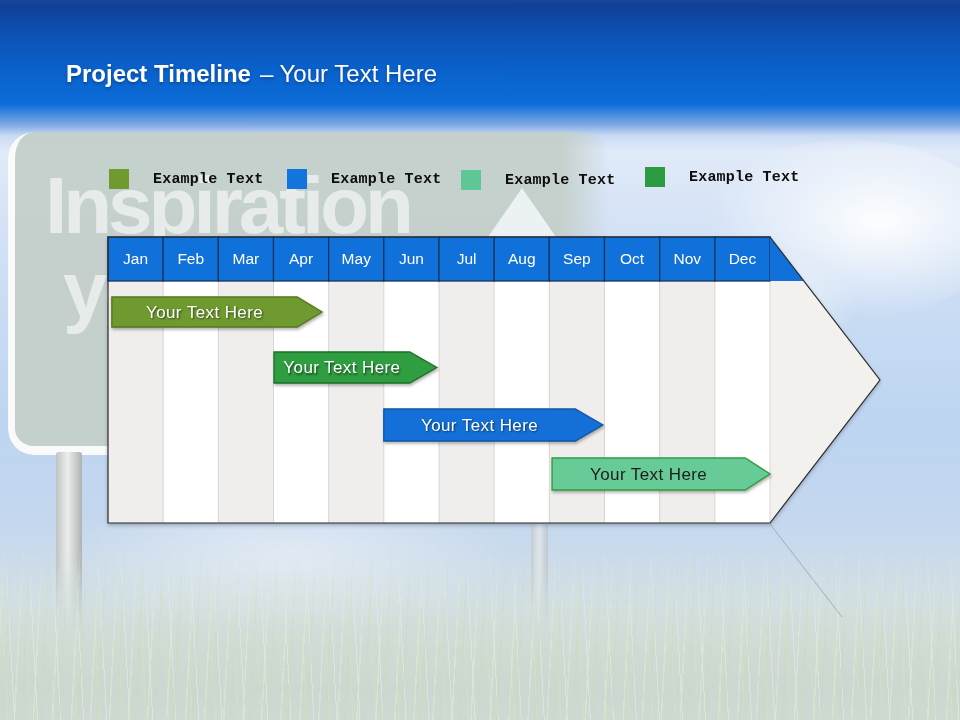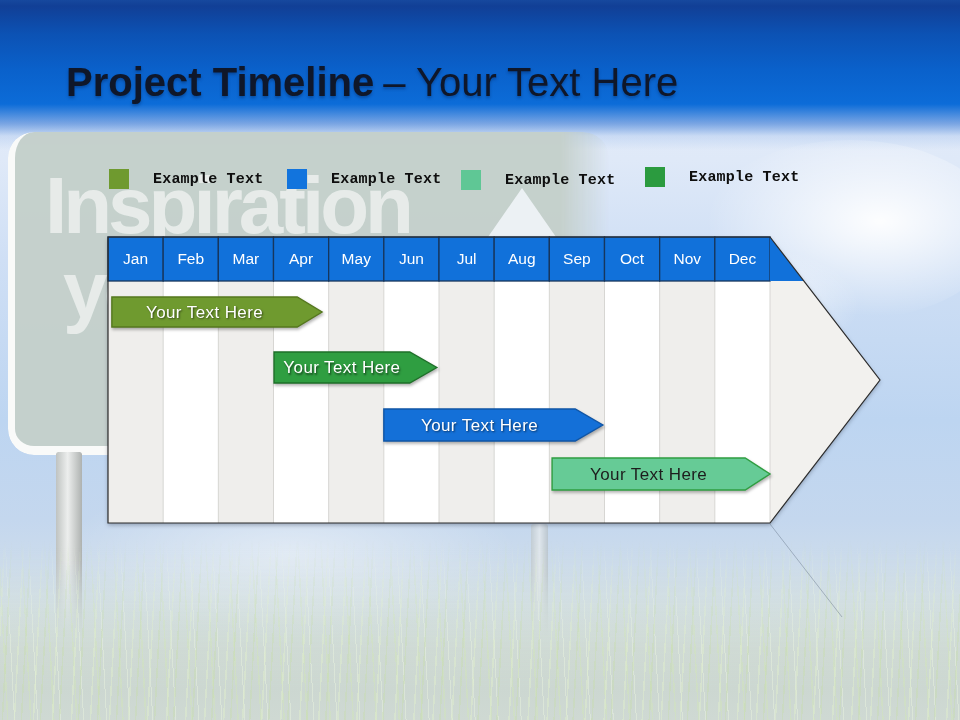--- a/index.html
+++ b/index.html
@@ -45,21 +45,21 @@
   .grass{position:absolute;left:0;top:540px;width:960px;height:180px;
     background:
      repeating-linear-gradient(93deg,rgba(255,255,255,0) 0 4px,rgba(222,236,205,.55) 4px 5.5px,
        rgba(255,255,255,0) 5.5px 11px,rgba(198,220,170,.4) 11px 12.5px,rgba(255,255,255,0) 12.5px 19px),
      repeating-linear-gradient(87deg,rgba(255,255,255,0) 0 7px,rgba(209,228,186,.5) 7px 8.5px,
        rgba(255,255,255,0) 8.5px 14px,rgba(232,242,222,.5) 14px 15px,rgba(255,255,255,0) 15px 23px),
      linear-gradient(180deg,rgba(210,222,213,0) 0%,rgba(208,220,210,.55) 40%,#ccd7d1 82%,#cfd9d3 100%);
     -webkit-mask-image:linear-gradient(180deg,transparent 0,rgba(0,0,0,.55) 45px,#000 110px);
     mask-image:linear-gradient(180deg,transparent 0,rgba(0,0,0,.55) 45px,#000 110px);}
   
-  .page-title{position:absolute;left:66px;top:60px;font-size:40px;color:#0f172a;
+  .page-title{position:absolute;left:66px;top:60px;font-size:24px;color:#ffffff;
     text-shadow:0 2px 3px rgba(0,25,70,.35);white-space:nowrap;}
   .page-title .t1{font-weight:bold;}
   .page-title .t2{font-weight:normal;margin-left:9px;}
   .legend-item{position:absolute;display:flex;align-items:center;gap:24px;font-family:Liberation Mono, monospace;}
   .legend-item:nth-of-type(1){left:109px;top:169px;}
   .legend-item:nth-of-type(2){left:287px;top:169px;}
   .legend-item:nth-of-type(3){left:461px;top:170px;}
   .legend-item:nth-of-type(4){left:645px;top:167px;}
   .swatch{width:20px;height:20px;display:inline-block;}
   .legend-label{font-weight:bold;font-size:15px;color:#0e0e0e;letter-spacing:.2px;}

